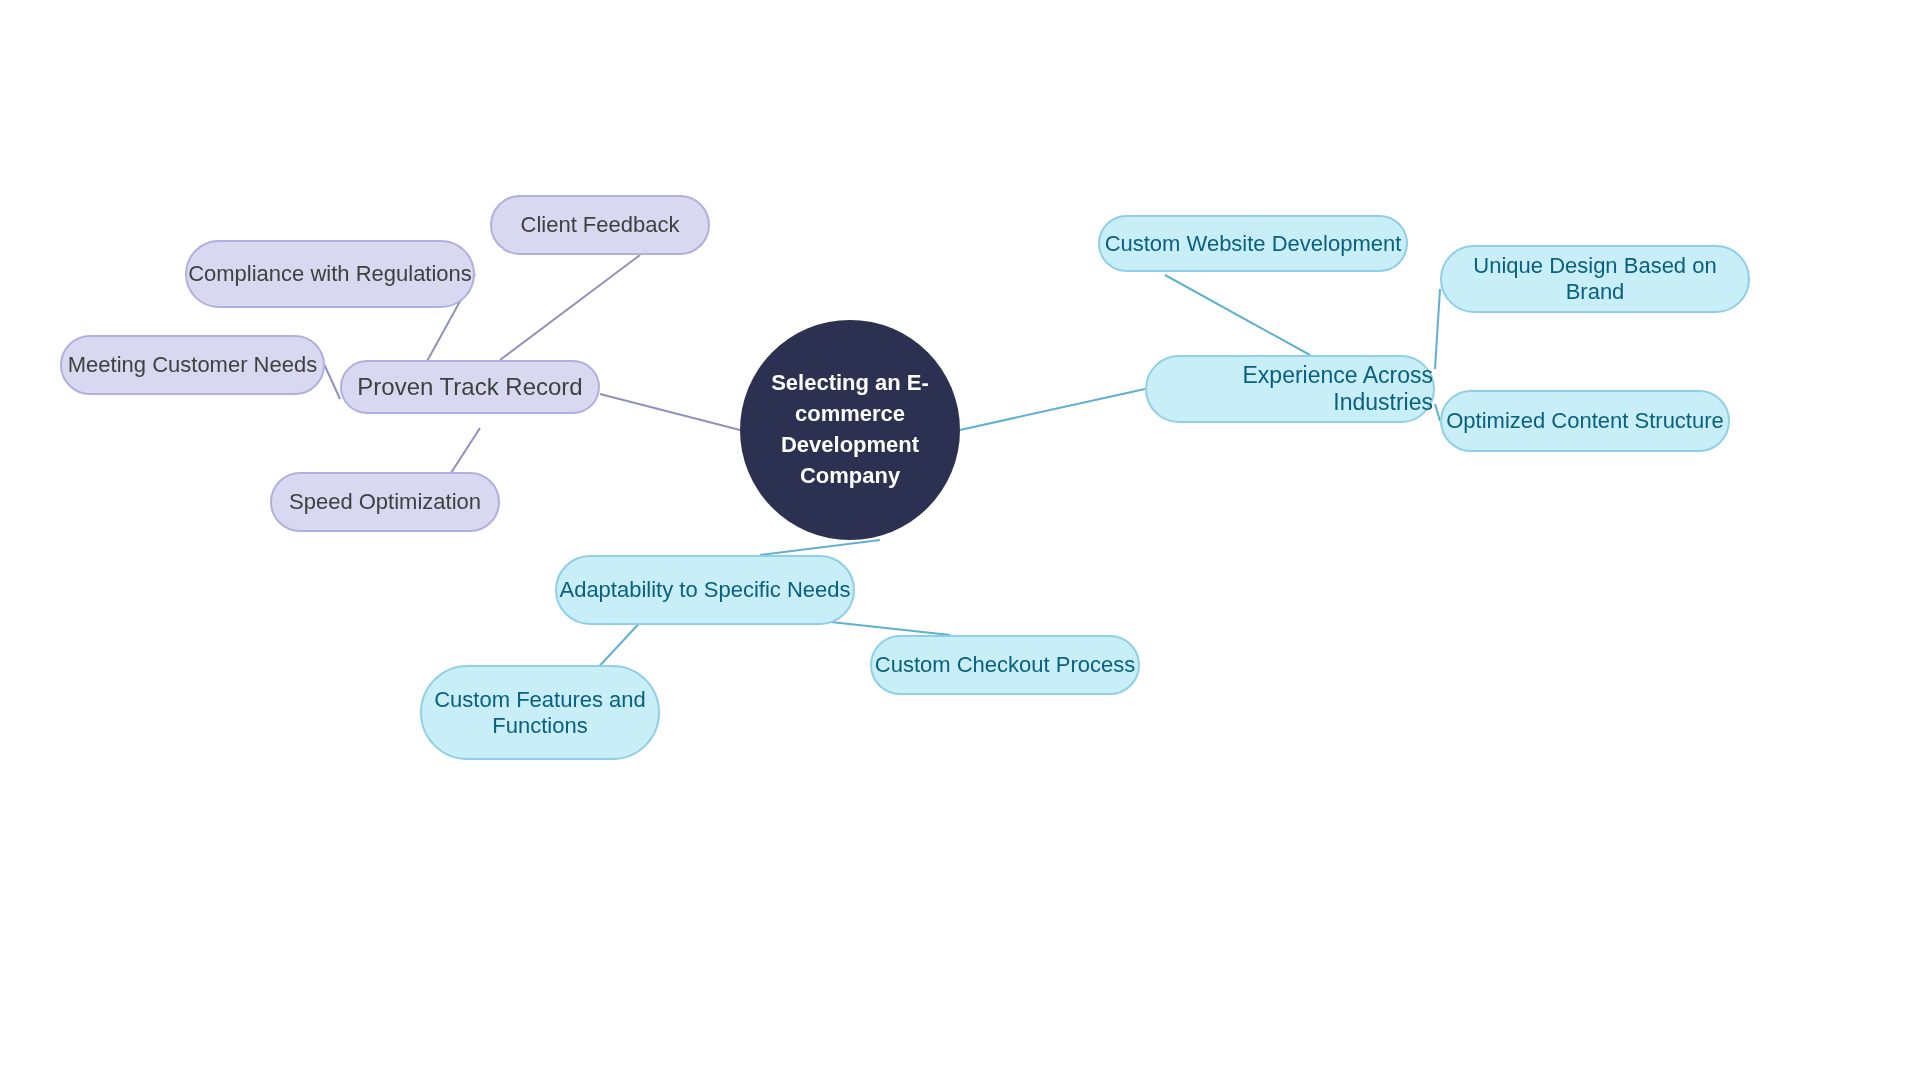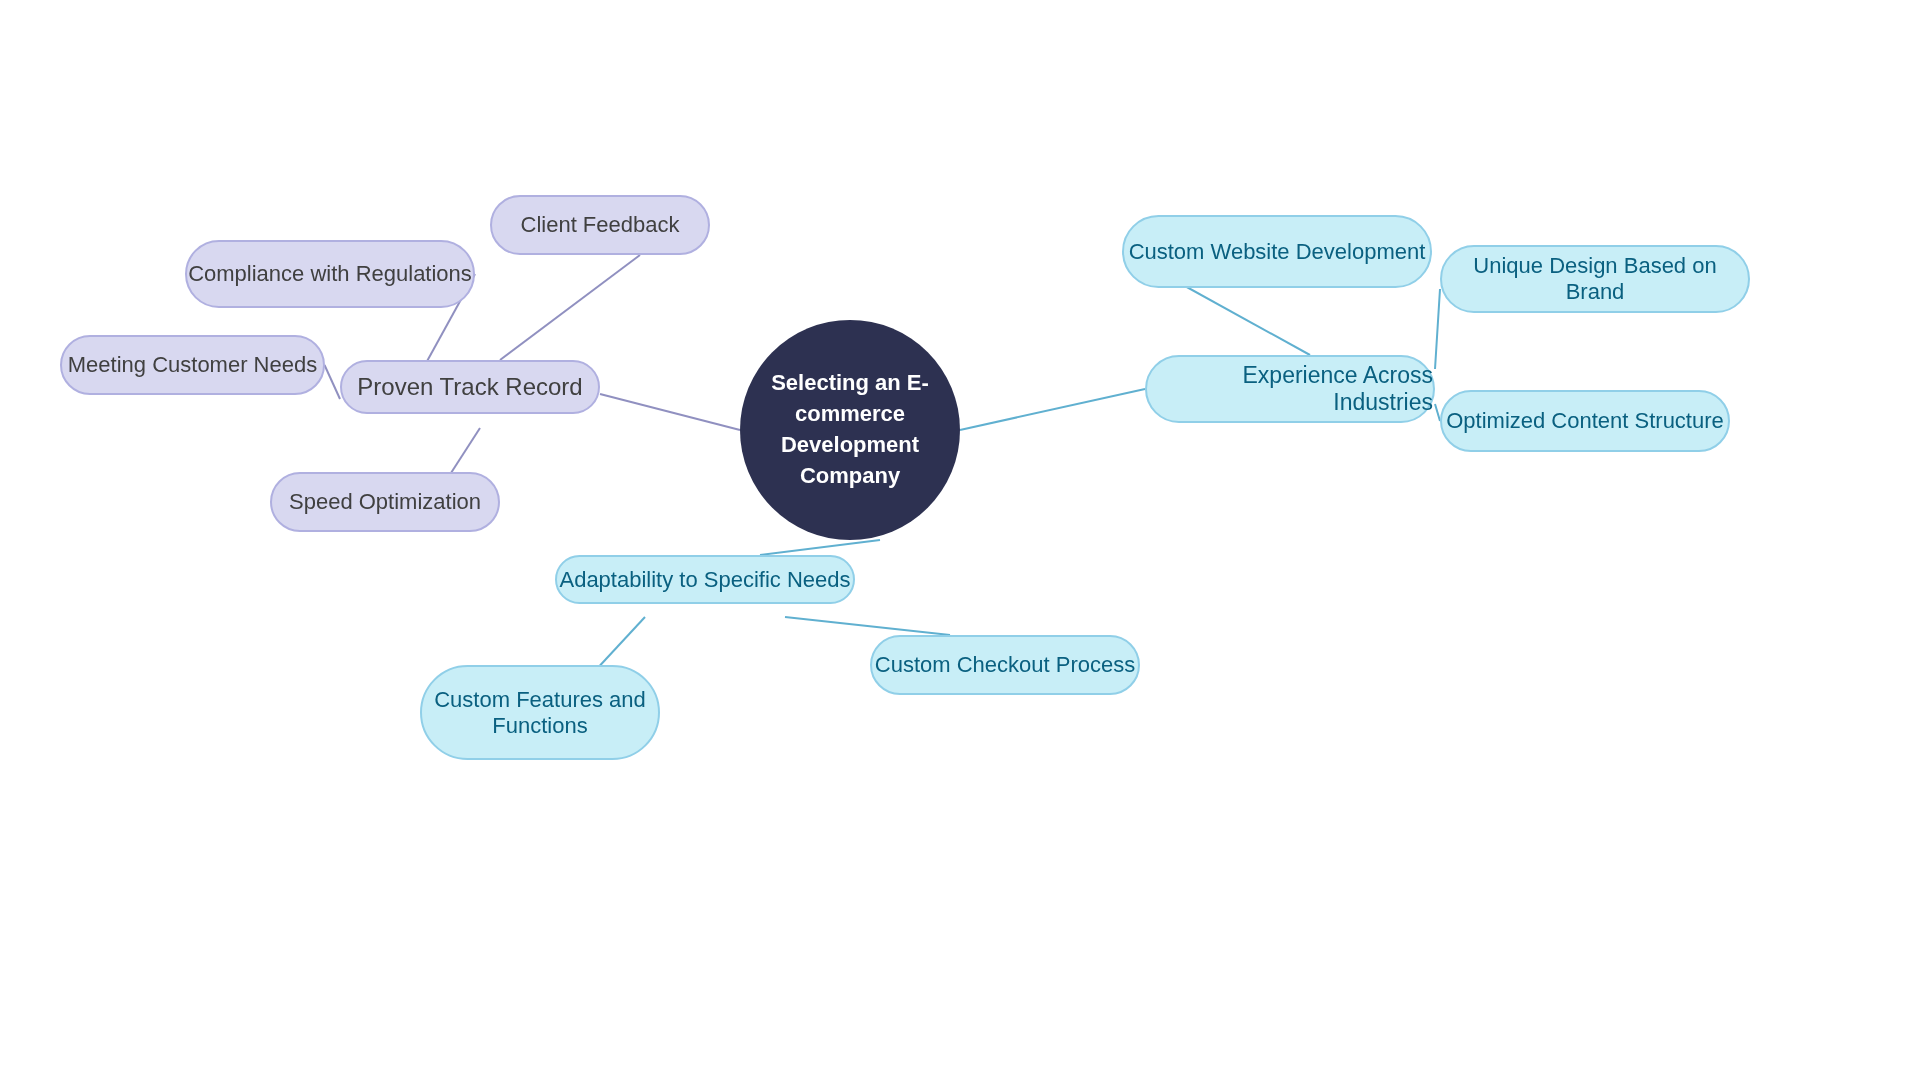--- a/index.html
+++ b/index.html
@@ -92,37 +92,37 @@
 </div>
 
 <div class="node left-node" id="node-proven" style="left: 340px; top: 360px; width: 260px; height: 54px; font-size:24px;">
   <span>Proven Track Record</span>
 </div>
 
 <div class="node left-node" id="node-speed" style="left: 270px; top: 472px; width: 230px; height: 60px;">
   <span>Speed Optimization</span>
 </div>
 
-<div class="node right-node" id="node-custom-website" style="left: 1122px; top: 215px; width: 310px; height: 73px;">
+<div class="node right-node" id="node-custom-website" style="left: 1098px; top: 215px; width: 310px; height: 57px;">
   <span>Custom Website Development</span>
 </div>
 
 <div class="node right-node" id="node-unique-design" style="left: 1440px; top: 245px; width: 310px; height: 68px;">
   <span>Unique Design Based on Brand</span>
 </div>
 
 <div class="node right-node" id="node-experience" style="left: 1145px; top: 355px; width: 290px; height: 68px; font-size:23px;text-align:right;">
   <span>Experience Across Industries</span>
 </div>
 
 <div class="node right-node" id="node-optimized" style="left: 1440px; top: 390px; width: 290px; height: 62px;">
   <span>Optimized Content Structure</span>
 </div>
 
-<div class="node bottom-node" id="node-adaptability" style="left: 555px; top: 555px; width: 300px; height: 49px;">
+<div class="node bottom-node" id="node-adaptability" style="left: 555px; top: 555px; width: 300px; height: 70px;">
   <span>Adaptability to Specific Needs</span>
 </div>
 
 <div class="node bottom-node" id="node-custom-features" style="left: 420px; top: 665px; width: 240px; height: 95px;">
   <span>Custom Features and Functions</span>
 </div>
 
 <div class="node bottom-node" id="node-custom-checkout" style="left: 870px; top: 635px; width: 270px; height: 60px;">
   <span>Custom Checkout Process</span>
 </div>

